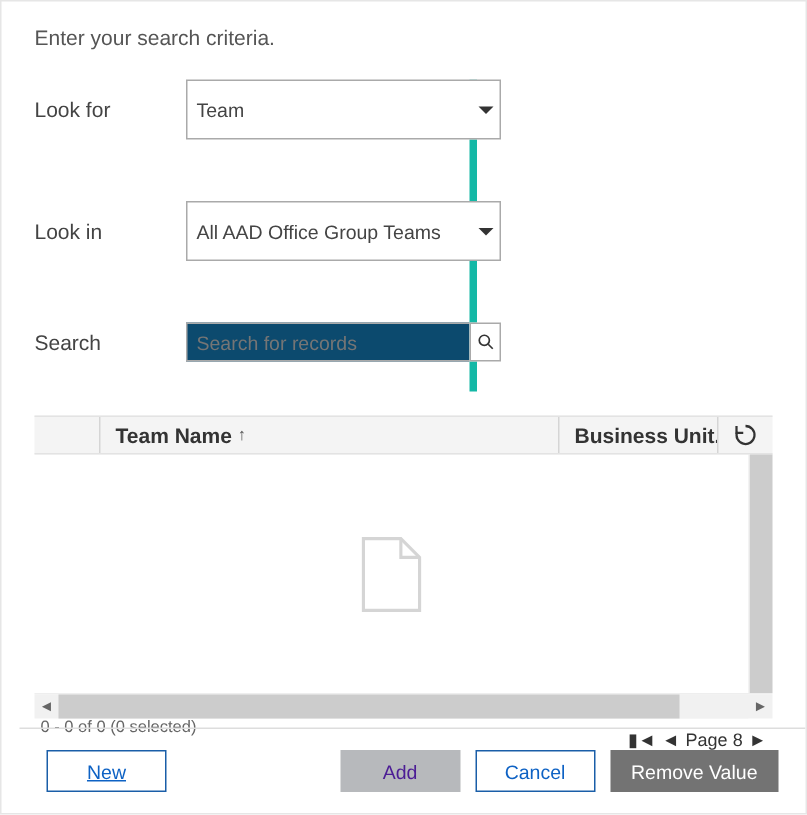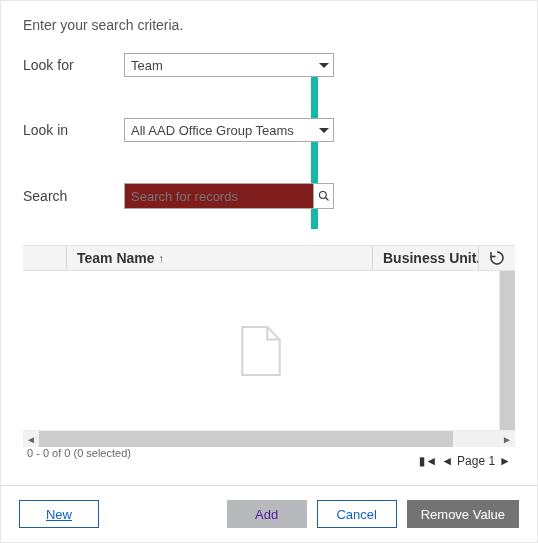--- a/index.html
+++ b/index.html
@@ -39,35 +39,35 @@
     font-size: 14px;
     color: #555;
     margin: 2px 0 20px 0;
   }
   .criteria {
     display: grid;
     grid-template-columns: 60px 210px;
     row-gap: 10px;
     column-gap: 8px;
     align-items: center;
-    border-right: 7px solid #14b8a6;
+    border-right: 5px solid #14b8a6;
     width: 295px;
     padding-bottom: 20px;
     gap: 41px;
   }
   .criteria label {
     font-size: 14px;
     color: #444;
   }
   .select-box {
     display: flex;
     align-items: center;
     justify-content: space-between;
     border: 1px solid #aaa;
-    height: 24px;
+    height: 40px;
     padding: 0 4px 0 6px;
     font-size: 13px;
     color: #444;
     background: #fff;
     cursor: pointer;
   }
   .select-box .chev {
     width: 0; height: 0;
     border-left: 5px solid transparent;
     border-right: 5px solid transparent;
@@ -77,21 +77,21 @@
     display: flex;
     height: 26px;
   }
   .search-input {
     flex: 1;
     border: 1px solid #aaa;
     border-right: none;
     padding: 12px 6px;
     font-size: 13px;
     color: #999;
-    background: #7f1d1d;
+    background: #0c4a6e;
   }
   .search-btn {
     width: 26px;
     border: 1px solid #aaa;
     background: #fff;
     display: flex;
     align-items: center;
     justify-content: center;
     cursor: pointer;
   }
@@ -215,21 +215,21 @@
     color: #333;
   }
   .pager-btn {
     cursor: pointer;
     color: #333;
     font-size: 12px;
     line-height: 1;
   }
   .footer {
     position: absolute;
-    left: 0; right: 0; bottom: 0;
+    left: 12px; right: 0; bottom: 0;
     border-top: 1px solid #ddd;
     padding: 14px 18px;
     display: flex;
     align-items: center;
     justify-content: space-between;
     text-align: right;
   }
   .btn {
     height: 28px;
     min-width: 80px;
@@ -333,21 +333,21 @@
       <div class="htrack">
           <div class="hthumb"></div>
         </div>
       <div class="harrow">►</div>
     </div>
     <div class="pager">
       <div>0 - 0 of 0 (0 selected)</div>
       <div class="pager-right">
         <span class="pager-btn">▮◄</span>
         <span class="pager-btn">◄</span>
-        <span>Page 1</span>
+        <span>Page 8</span>
         <span class="pager-btn">►</span>
       </div>
     </div>
   </div>
 </div>
 
 <div class="footer">
   <div class="btn btn-link">New</div>
   <div class="right-btns">
     <div class="btn btn-primary">Add</div>

